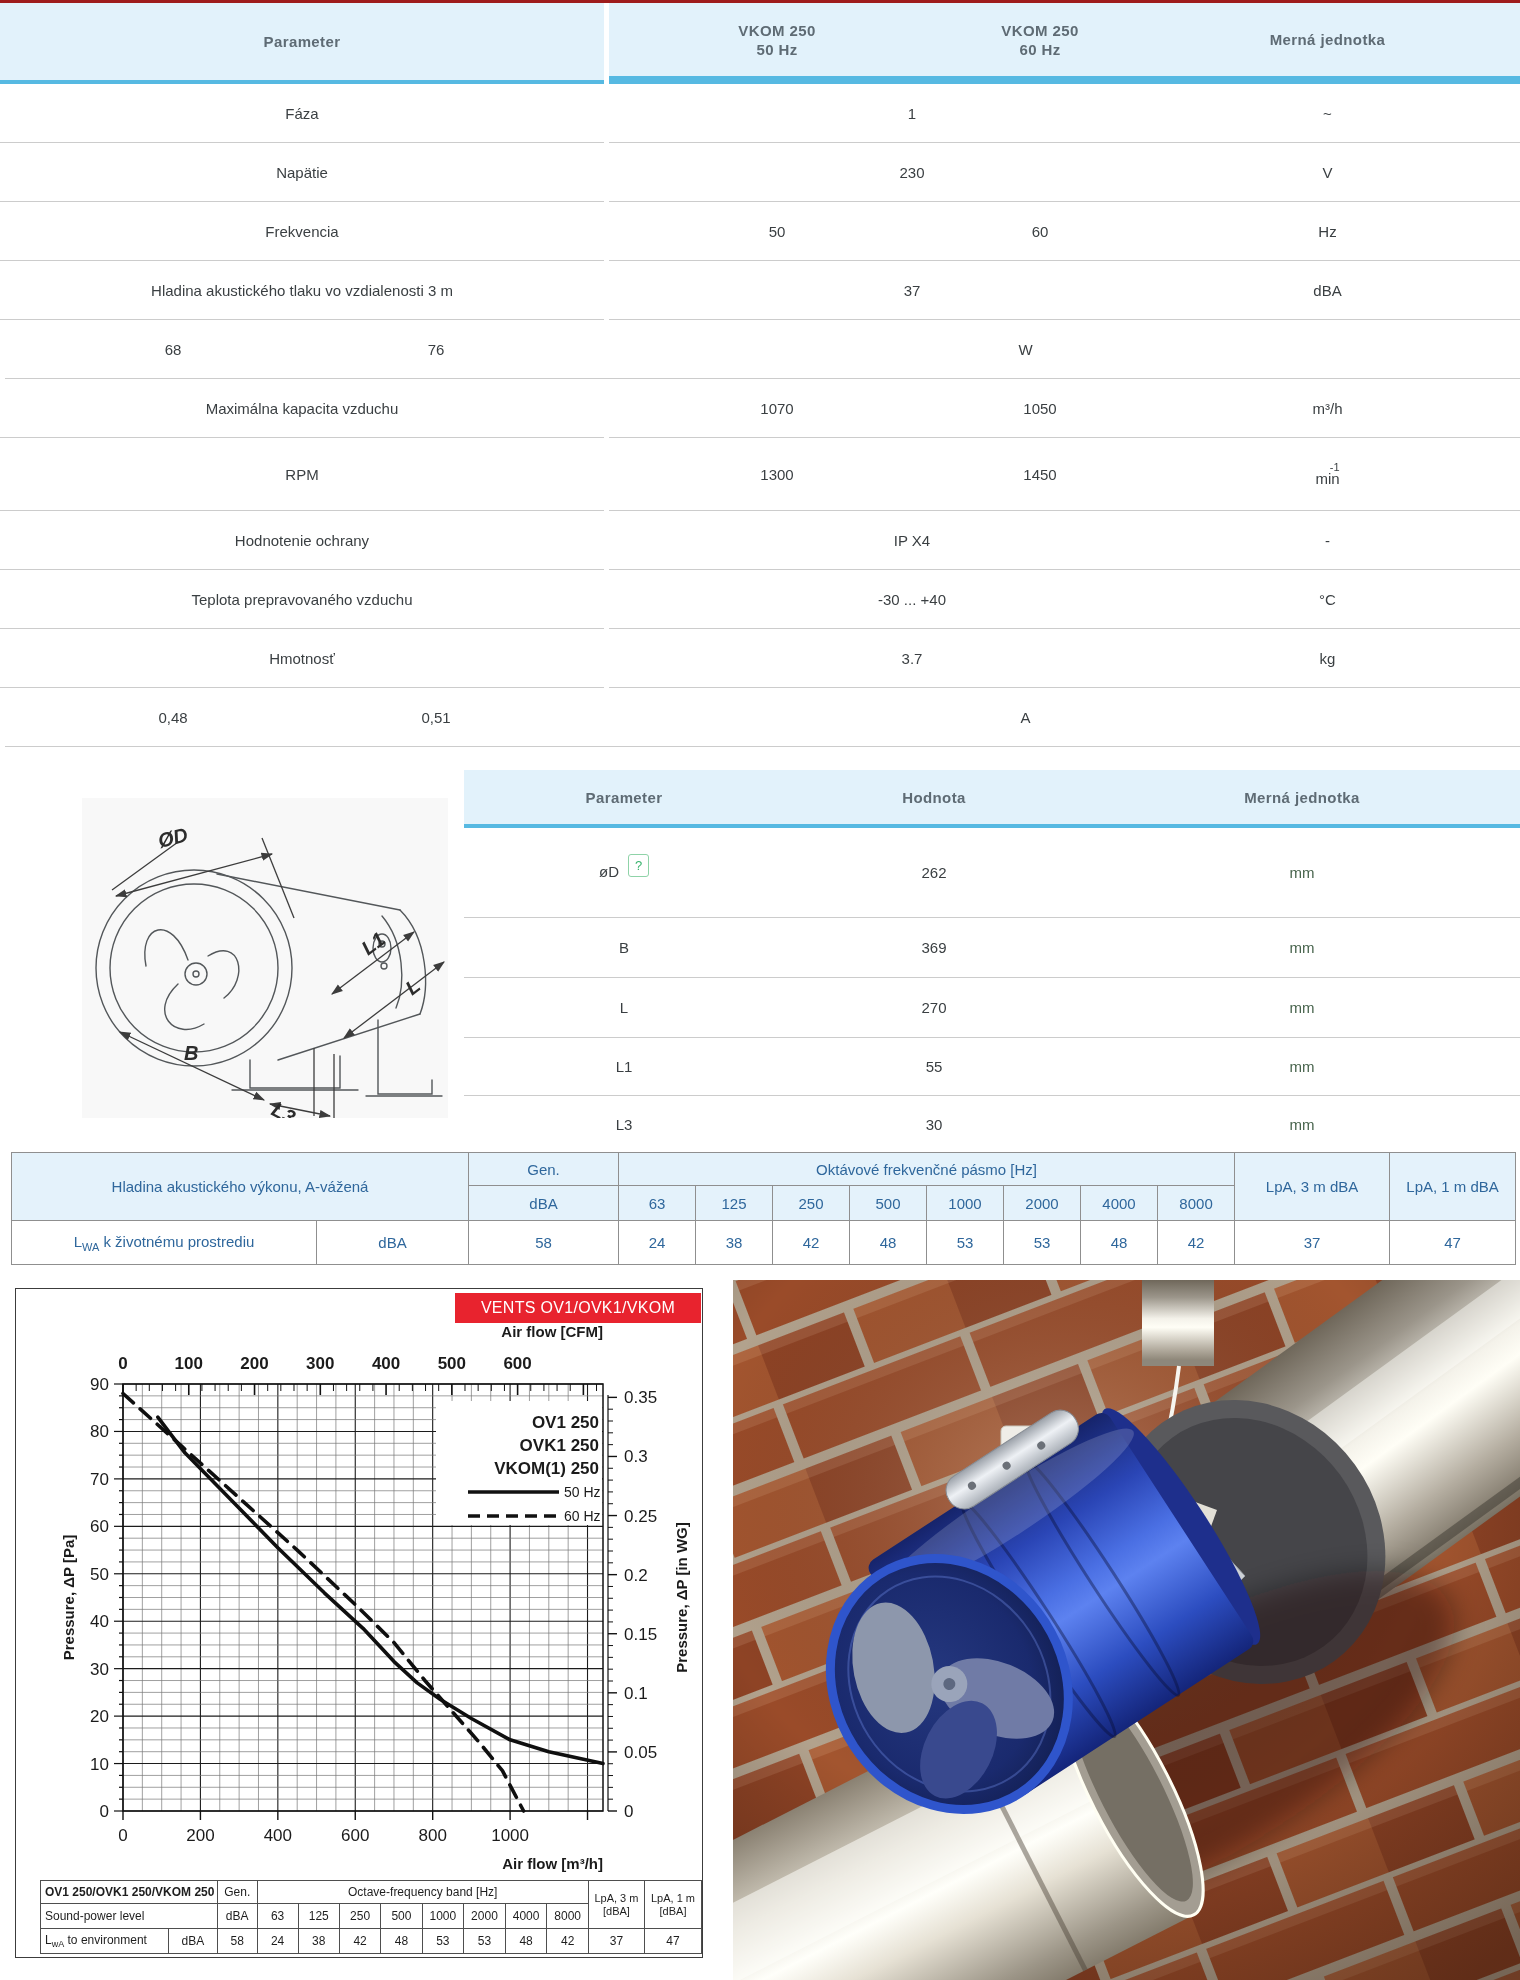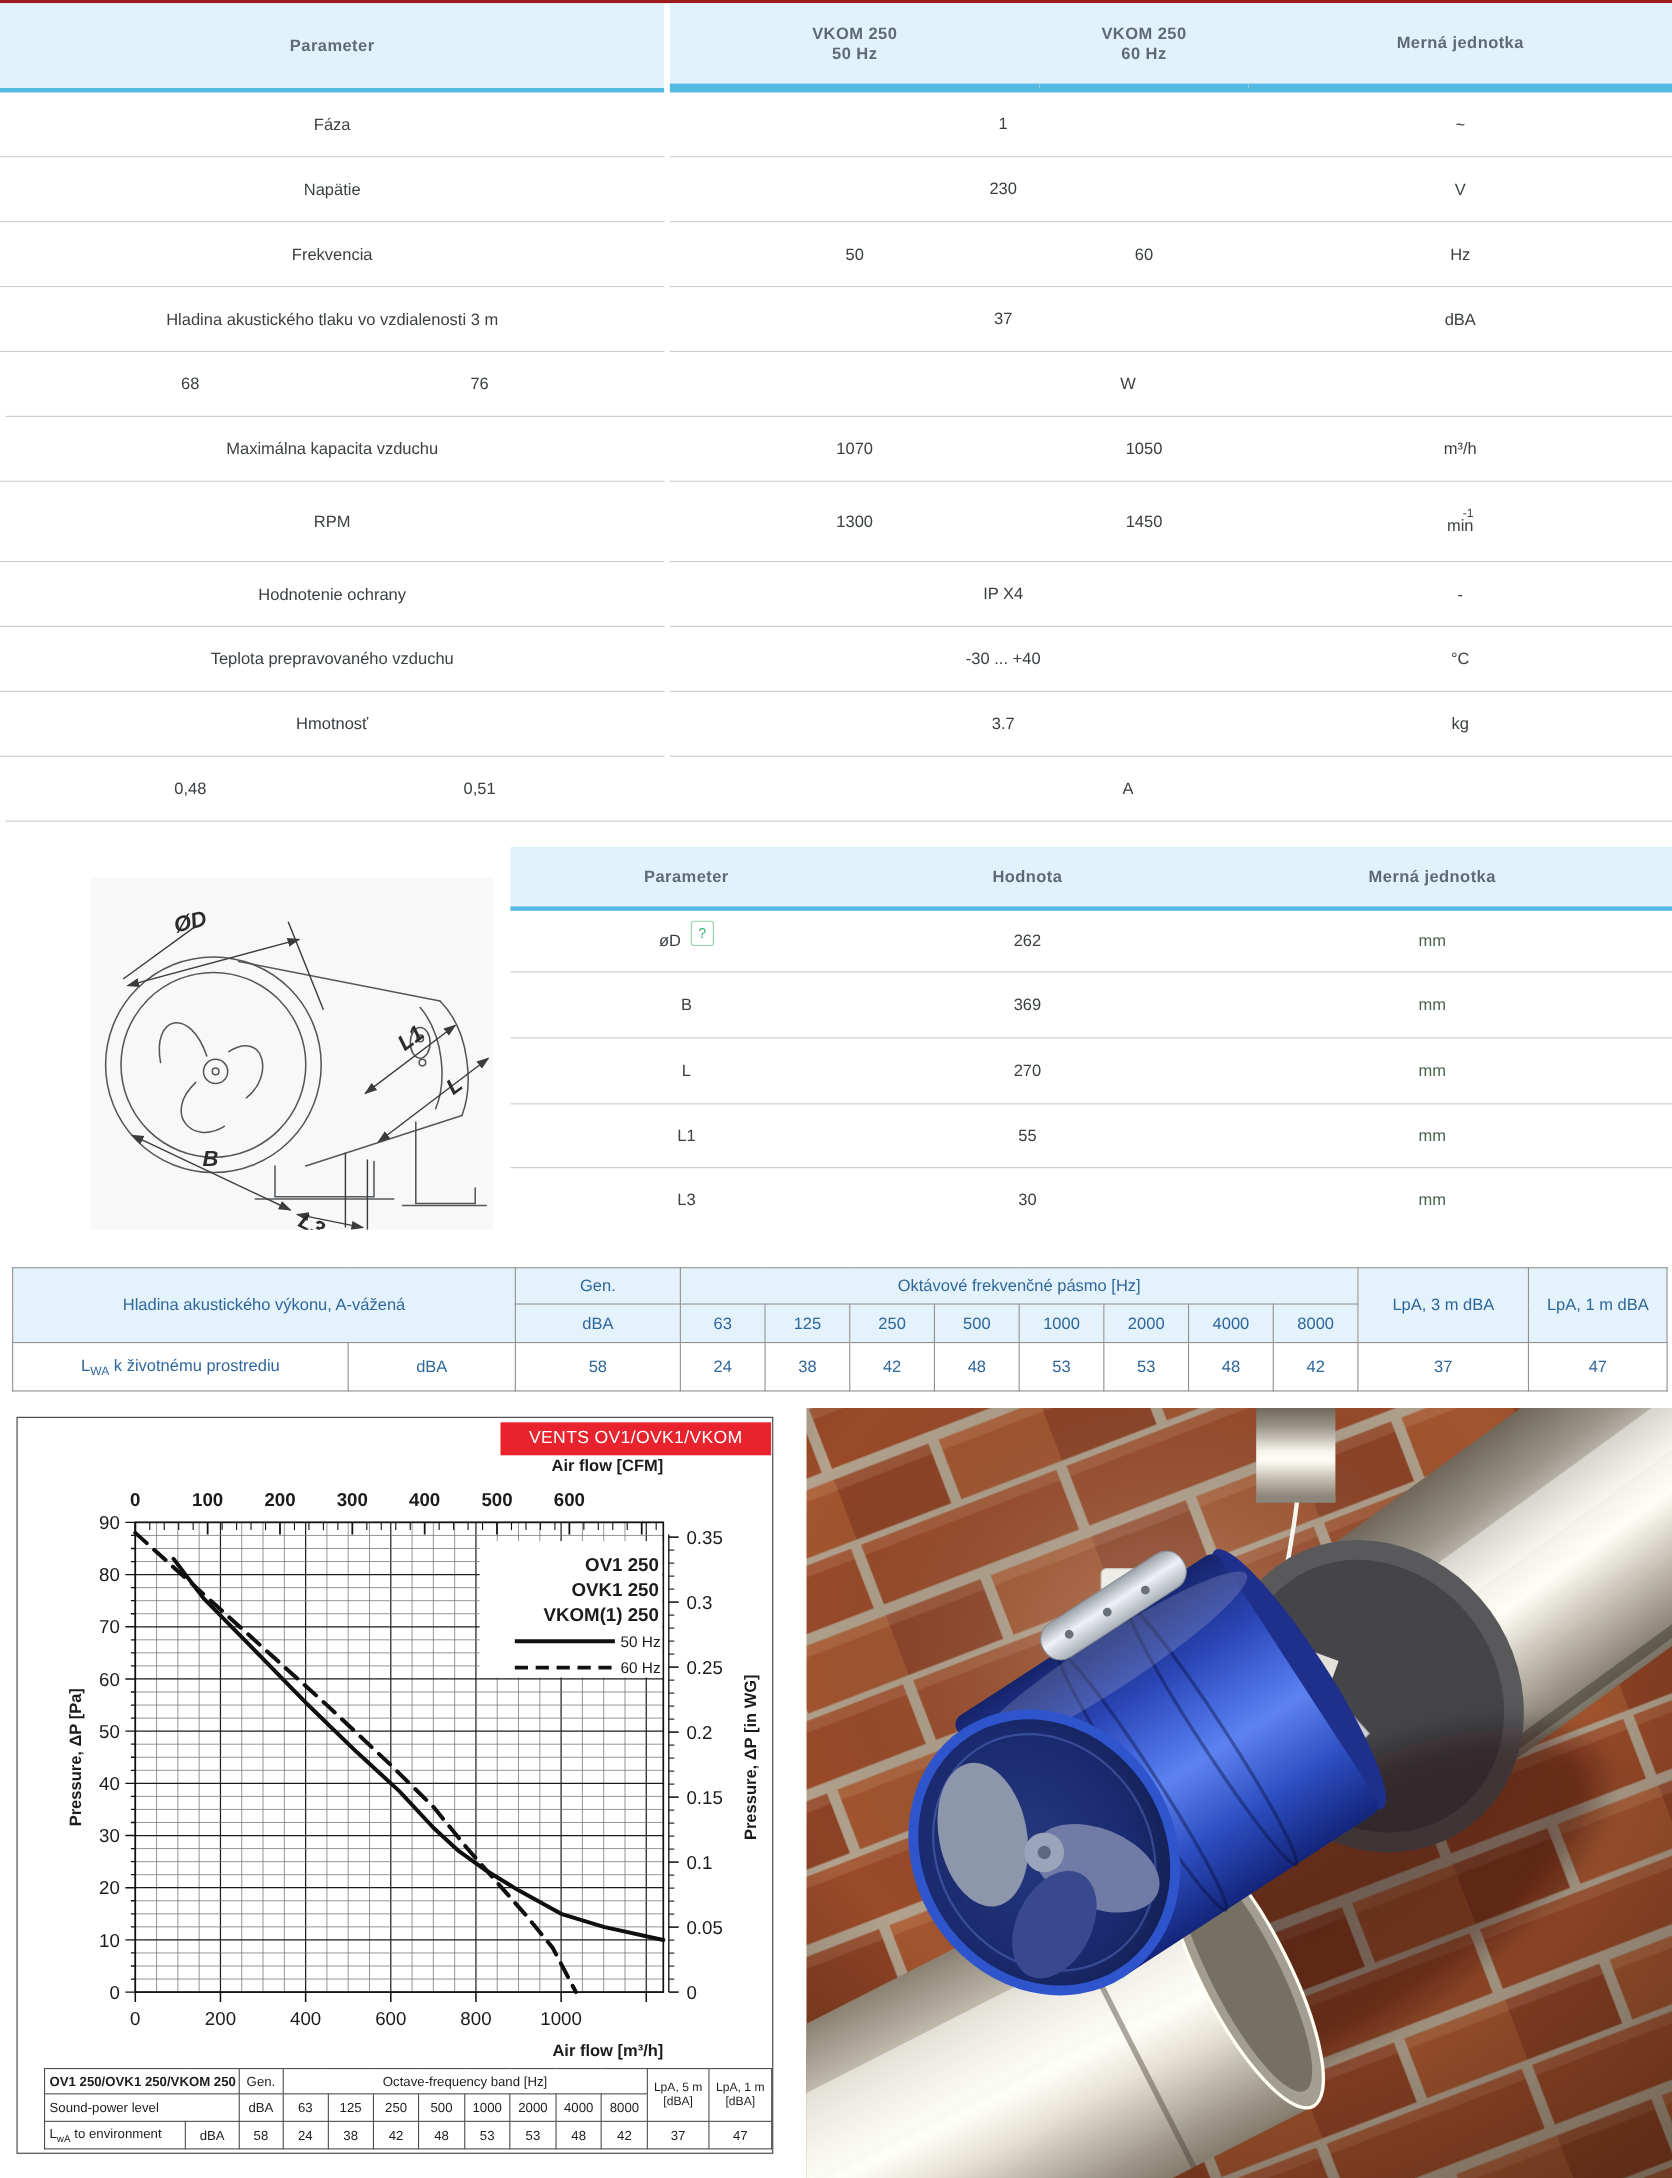--- a/index.html
+++ b/index.html
@@ -34,21 +34,21 @@
   .sketch{position:absolute;left:82px;top:798px;width:366px;height:320px;background:#f8f8f8;}
   .dtable{position:absolute;left:464px;top:770px;width:1056px;font-size:15px;}
   .dhead{height:58px;display:flex;background:#e2f2fb;border-bottom:4px solid #56b9e2;box-sizing:border-box;
     color:#5e6b74;font-weight:bold;letter-spacing:.4px;}
   .dhead>div{display:flex;align-items:center;justify-content:center;}
   .dcp{width:320px;}.dcv{width:300px;}.dcu{flex:1;}
   .drow{display:flex;align-items:center;border-bottom:1px solid #ccc;box-sizing:border-box;}
   .drow>div{text-align:center;}
   .drow .dcp,.drow .dcv,.drow .dcu{display:block;}
   .drow .dcu{color:#48644d;text-align:center;}
-  .r78{height:56px;}.r60{height:60px;}.r58{height:58px;}.r57{height:57px;border-bottom:none;}
+  .r78{height:90px;}.r60{height:60px;}.r58{height:58px;}.r57{height:57px;border-bottom:none;}
   .drow>div{line-height:normal;}
   .drowflex{display:flex;align-items:center;justify-content:center;}
   .helpbox{display:inline-block;width:19px;height:21px;line-height:21px;border:1px solid #8fd3a8;border-radius:3px;
     color:#39b36e;font-size:13px;text-align:center;margin-left:9px;position:relative;top:-7px;background:#fff;cursor:pointer;}
 
   
   .ac{position:absolute;left:11px;top:1152px;border-collapse:collapse;table-layout:fixed;width:1503px;
     color:#2f679c;font-size:15px;text-align:center;}
   .ac td{border:1px solid #8f8f8f;padding:0;overflow:hidden;}
   .ac .hd{background:#e4f2fb;}
@@ -567,21 +567,21 @@
           <col style="width:42px">
           <col style="width:42px">
         <col style="width:57px">
           <col style="width:58px">
       </colgroup>
       <tbody>
           <tr style="height:23px">
         <td colspan="2" class="mt-left mt-bold">OV1 250/OVK1 250/VKOM 250</td>
         <td>Gen.</td>
         <td colspan="8">Octave-frequency band [Hz]</td>
-        <td rowspan="2" class="mt-lpa pre">LpA, 5 m
+        <td rowspan="2" class="mt-lpa pre">LpA, 3 m
 [dBA]</td>
         <td rowspan="2" class="mt-lpa pre">LpA, 1 m
 [dBA]</td>
       </tr>
       <tr style="height:25px">
         <td colspan="2" class="mt-left">Sound-power level</td>
         <td>dBA</td>
         <td>63</td>
         <td>125</td>
         <td>250</td>

